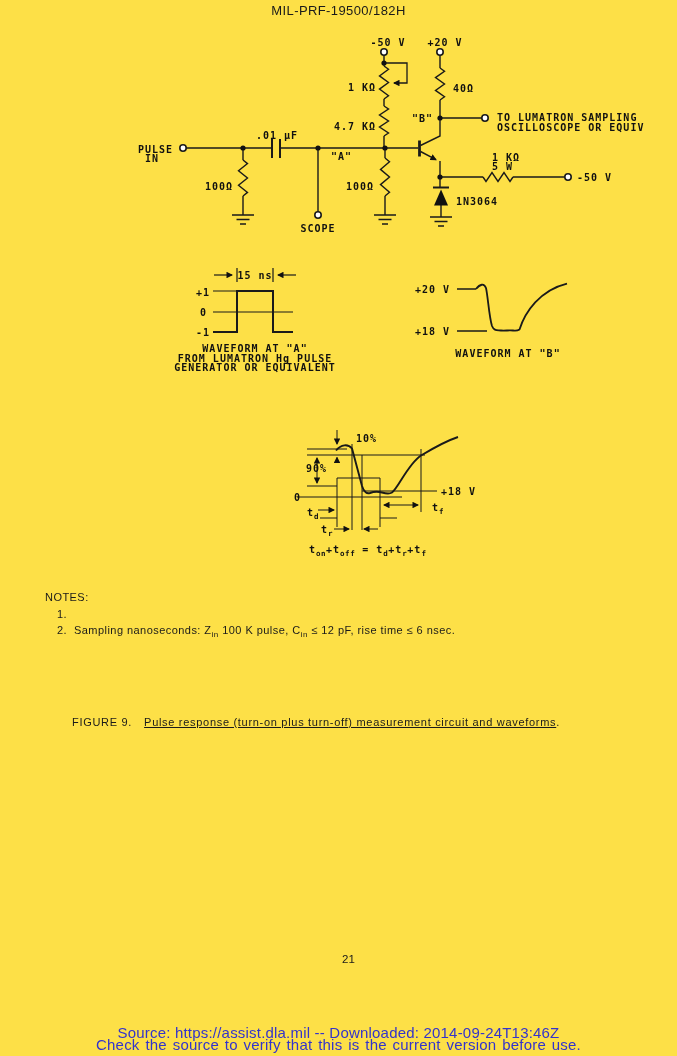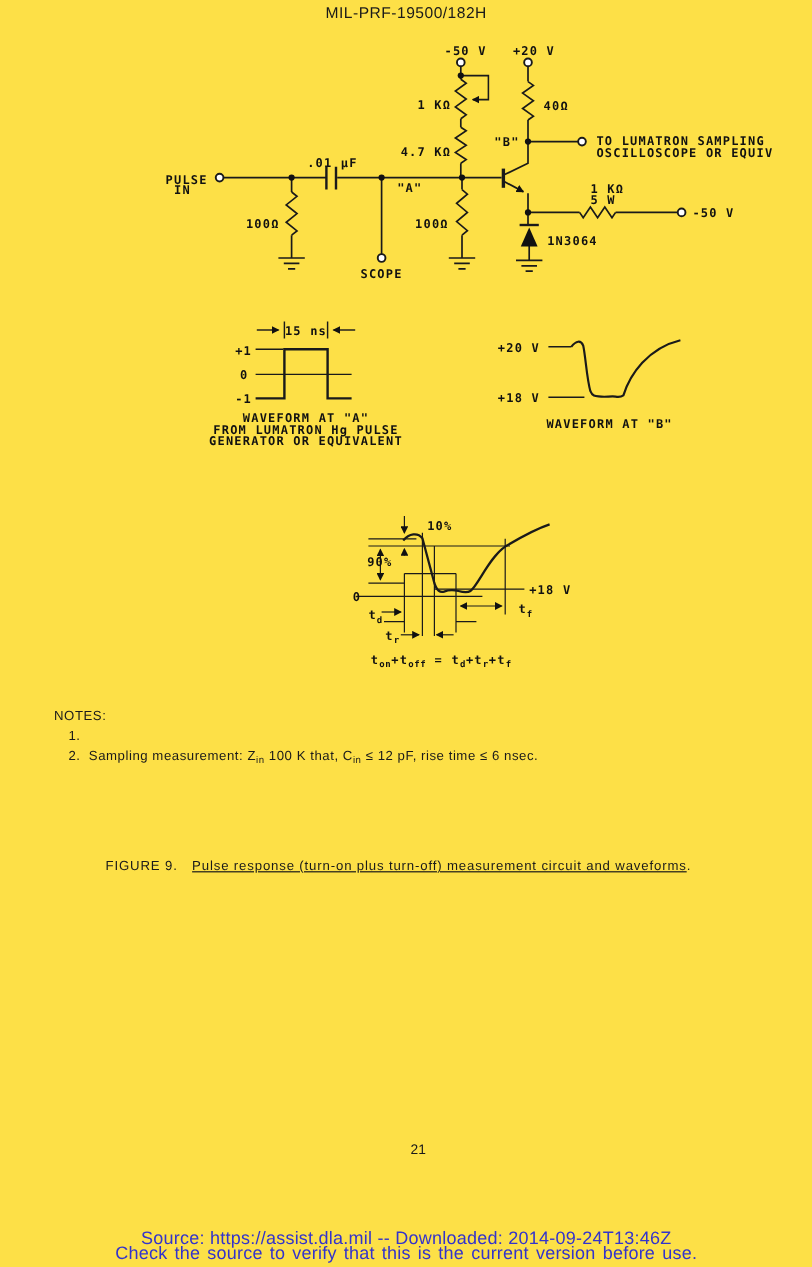--- a/index.html
+++ b/index.html
@@ -13,21 +13,21 @@
       letter-spacing:1px;fill:#111;}
   .cts{font-size:7.5px;letter-spacing:.5px;}
   .ln{stroke:#1a1a1a;fill:none;}
   .notes{position:absolute;top:589px;left:1px;width:562px;font-size:11px;
          letter-spacing:.45px;line-height:16.5px;margin-left:44px;}
   .note{display:flex;padding-left:12px;}
   .nnum{width:17px;flex:none;}
   .nbody{flex:1;}
   .nline{white-space:nowrap;}
   sub{font-size:8px;}
-  .figcap{position:absolute;top:716px;left:88px;font-size:11px;letter-spacing:.7px;white-space:nowrap;}
+  .figcap{position:absolute;top:716px;left:72px;font-size:11px;letter-spacing:.7px;white-space:nowrap;}
   .und{text-decoration:underline;margin-left:12px;}
   .pagenum{position:absolute;top:953px;left:0;width:697px;text-align:center;font-size:11.5px;}
   .footer{position:absolute;top:1027px;left:0;width:677px;text-align:center;
           color:#3333cc;font-size:15px;line-height:11.5px;letter-spacing:.2px;}
   .footer .f2{word-spacing:1.5px;}
 </style>
 </head>
 <body>
 
 <div class="page">
@@ -183,21 +183,21 @@
 
   <div class="notes">
     <div>NOTES:</div>
     <div class="note">
       <span class="nnum">1.</span>
       <span class="nbody">
       </span>
     </div>
     <div class="note">
       <span class="nnum">2.</span>
-      <span class="nbody nline"><span>Sampling measurement: Z</span><sub>in</sub><span> 100 K that, C</span><sub>in</sub><span> ≤ 12 pF, rise time ≤ 6 nsec.</span></span>
+      <span class="nbody nline"><span>Sampling nanoseconds: Z</span><sub>in</sub><span> 100 K pulse, C</span><sub>in</sub><span> ≤ 12 pF, rise time ≤ 6 nsec.</span></span>
     </div>
   </div>
 
   <div class="figcap">
     <span>FIGURE 9.</span><span class="und">Pulse response (turn-on plus turn-off) measurement circuit and waveforms</span><span>.</span>
   </div>
 
   <div class="pagenum">21</div>
 
   <div class="footer">

